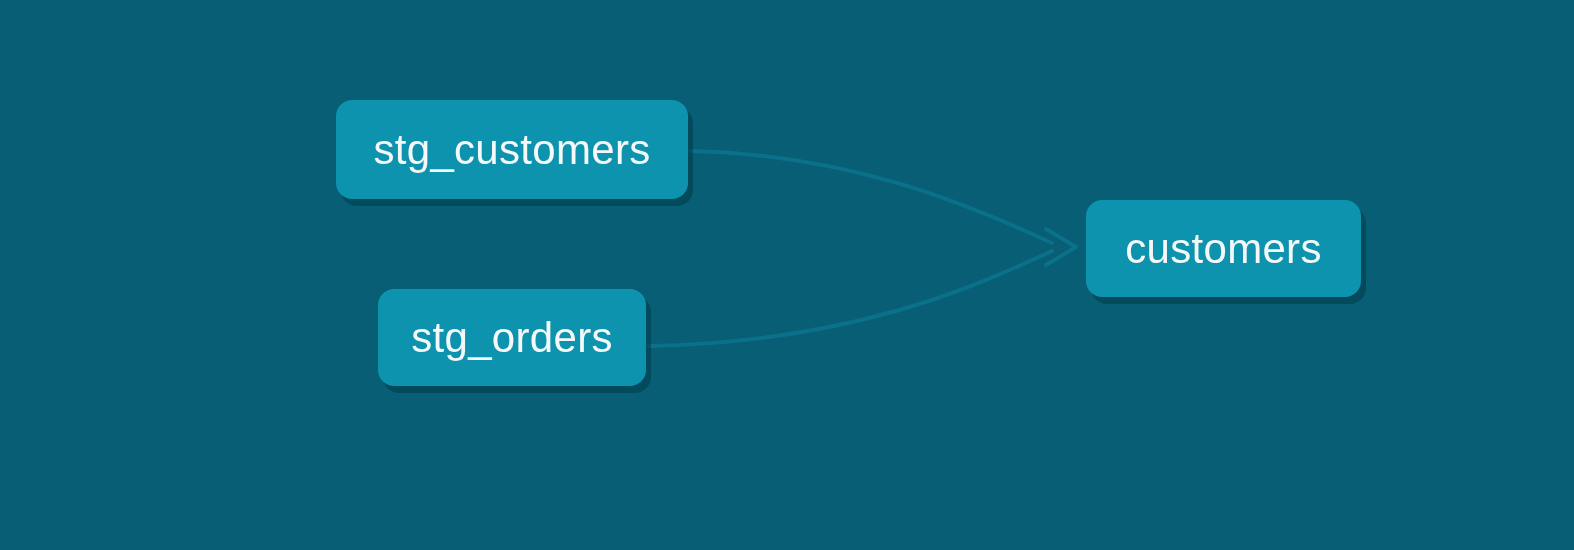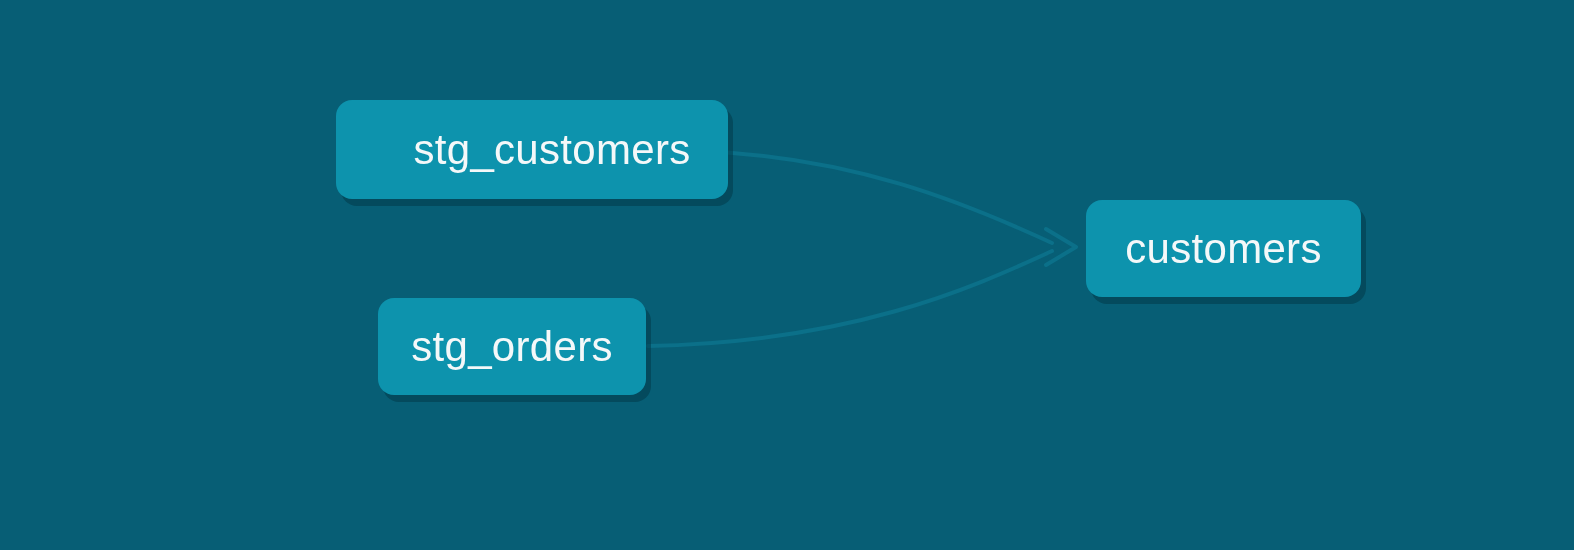--- a/index.html
+++ b/index.html
@@ -60,25 +60,25 @@
 <body>
 
 <div class="canvas">
 
   <svg class="edges" viewBox="0 0 1574 550" xmlns="http://www.w3.org/2000/svg">
     <path class="edge" d="M 690 151 C 850 154, 970 205, 1052 243"></path>
     <path class="edge" d="M 648 346 C 850 342, 970 289, 1052 251"></path>
     <polyline class="arrowhead" points="1046,229 1076,247 1046,265"></polyline>
   </svg>
 
-  <div class="node" style="left:336px; top:100px; width:352px; height:99px;padding-left:40px;">
+  <div class="node" style="left:336px; top:100px; width:352px; height:99px;">
     <span class="node-label">stg_customers</span>
   </div>
 
-  <div class="node" style="left:378px; top:298px; width:268px; height:97px;justify-content:center;">
+  <div class="node" style="left:378px; top:289px; width:268px; height:97px;justify-content:center;">
     <span class="node-label">stg_orders</span>
   </div>
 
   <div class="node" style="left:1086px; top:200px; width:275px; height:97px;">
     <span class="node-label">customers</span>
   </div>
 
 </div>
 
 </body></html>

